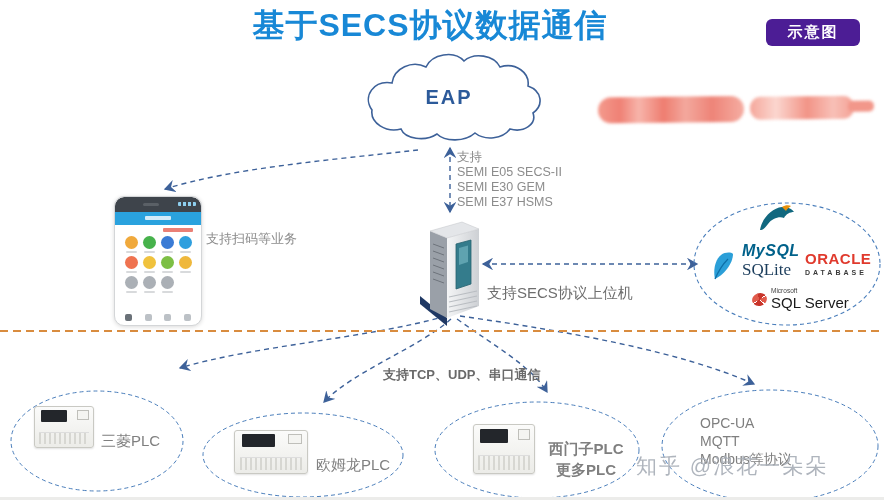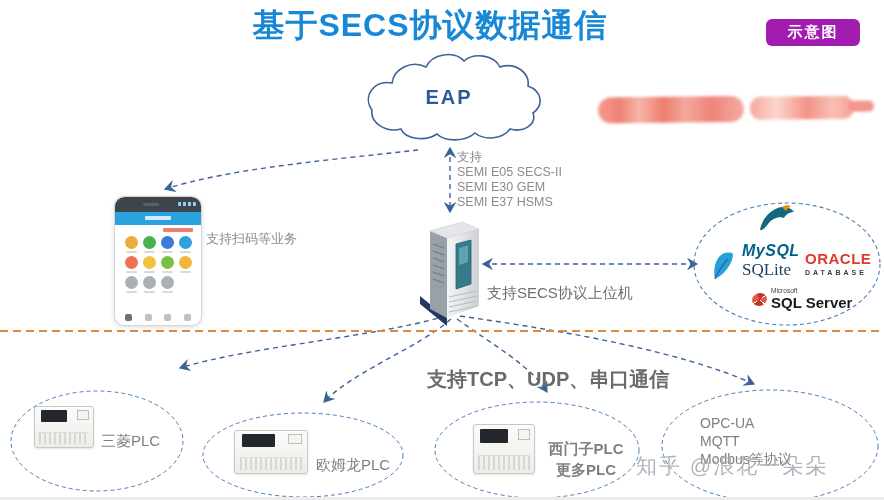--- a/index.html
+++ b/index.html
@@ -5,40 +5,40 @@
   * { margin:0; padding:0; box-sizing:border-box; }
   html,body { width:884px; height:500px; overflow:hidden; background:#fff;
     font-family:"Liberation Sans","DejaVu Sans",sans-serif; }
   .stage { position:relative; width:884px; height:500px; background:#fff;
     border-bottom:3px solid #ECECEA; overflow:hidden; }
   svg.layer { position:absolute; left:0; top:0; width:884px; height:500px; }
 
   .title { position:absolute; left:0; top:4px; width:860px; text-align:center;
     font-size:32px; font-weight:bold; color:#1888D6; letter-spacing:1px; }
   .badge { position:absolute; left:766px; top:19px; width:94px; height:27px;
-    background:#a21caf; color:#fff; font-size:15px; font-weight:bold;
+    background:#4c1d95; color:#fff; font-size:15px; font-weight:bold;
     border-radius:6px; display:flex; align-items:center; justify-content:center;
     letter-spacing:2px; }
 
   .redacted { position:absolute; left:598px; top:94px; width:276px; height:32px;
     filter:blur(1.5px); transform:rotate(-0.6deg); }
   .redacted .seg1 { position:absolute; left:0; top:2px; width:146px; height:26px; border-radius:13px;
     background:linear-gradient(90deg,#F49A8D,#EF8175 15%,#F7B4AA 28%,#EE7D70 45%,#F3A89D 60%,#EE8478 78%,#F5ADA2); }
   .redacted .seg2 { position:absolute; left:152px; top:3px; width:104px; height:23px; border-radius:11px;
     background:linear-gradient(90deg,#F5A79B,#FBD6CF 25%,#F29487 55%,#F8C0B7 80%,#F4A195); }
   .redacted .seg3 { position:absolute; left:250px; top:8px; width:26px; height:11px; border-radius:5px;
     background:#F2978A; }
 
   .semi-block { position:absolute; left:457px; top:150px; color:#8C8C8C; font-size:12.5px; line-height:15px; }
 
   .note { position:absolute; color:#8C8C8C; }
   .note-scan { left:206px; top:230px; font-size:13px; }
   .note-langs { left:238px; top:276px; font-size:18px; font-weight:bold; color:#5C5C5C; letter-spacing:0.5px; }
   .note-host { left:487px; top:284px; font-size:15px; color:#6E6E6E; }
-  .note-transport { left:383px; top:366px; font-size:20px; font-weight:bold; color:#6A6A6A;margin-left:44px; }
+  .note-transport { left:383px; top:366px; font-size:13px; font-weight:bold; color:#6A6A6A; }
 
   
   .phone { position:absolute; left:114px; top:196px; width:88px; height:130px;
     background:#fff; border:1px solid #D4D6D8; border-radius:10px;
     box-shadow:0 1px 4px rgba(0,0,0,.15); overflow:hidden; }
   .phone-top { height:15px; background:#3E444B; border-radius:9px 9px 0 0; position:relative; }
   .phone-top .cam { position:absolute; left:28px; top:6px; width:16px; height:3px; border-radius:2px; background:#5A6066; }
   .phone-top .stat { position:absolute; right:5px; top:5px; width:18px; height:4px; border-radius:1px;
     background:repeating-linear-gradient(90deg,#8ECFEF 0 3px,transparent 3px 5px); }
   .phone-bar { height:13px; background:#2AA2DE; position:relative; }
@@ -70,21 +70,21 @@
   .mysql-text { font-size:16px; font-weight:bold; font-style:italic; color:#00618A; letter-spacing:0.5px; }
   .sqlite-wrap { display:flex; align-items:flex-end; }
   .sqlite-text { font-family:"Liberation Serif","DejaVu Serif",serif; font-size:17px; color:#1C3D5C; margin-left:8px; }
   .oracle-text { font-size:15px; font-weight:bold; color:#E03A2D; letter-spacing:0.5px; }
   .oracle-sub { font-size:7px; font-weight:bold; color:#3A3A3A; letter-spacing:3px; margin-top:2px; }
   .ss-wrap { display:flex; align-items:center; }
   .ss-icon { width:15px; height:15px; border-radius:50%; margin-right:4px;
     background:conic-gradient(#C8342A 0 70deg,#fff 70deg 80deg,#E05A4B 80deg 150deg,#fff 150deg 160deg,#C8342A 160deg 250deg,#fff 250deg 260deg,#E05A4B 260deg 360deg);
     transform:rotate(-20deg) scaleY(.85); }
   .ss-text .ms { font-size:6.5px; color:#444; }
-  .ss-text .main { font-size:15px; color:#1A1A1A; font-weight:700; }
+  .ss-text .main { font-size:15px; color:#1A1A1A; font-weight:400; }
 
   .watermark { position:absolute; left:636px; top:452px; font-size:21px; color:#A9AFB8;
     letter-spacing:2px; opacity:.92; white-space:nowrap; }
 </style>
 </head>
 <body>
 
 <div class="stage">
 
   <svg class="layer" viewBox="0 0 884 500">

